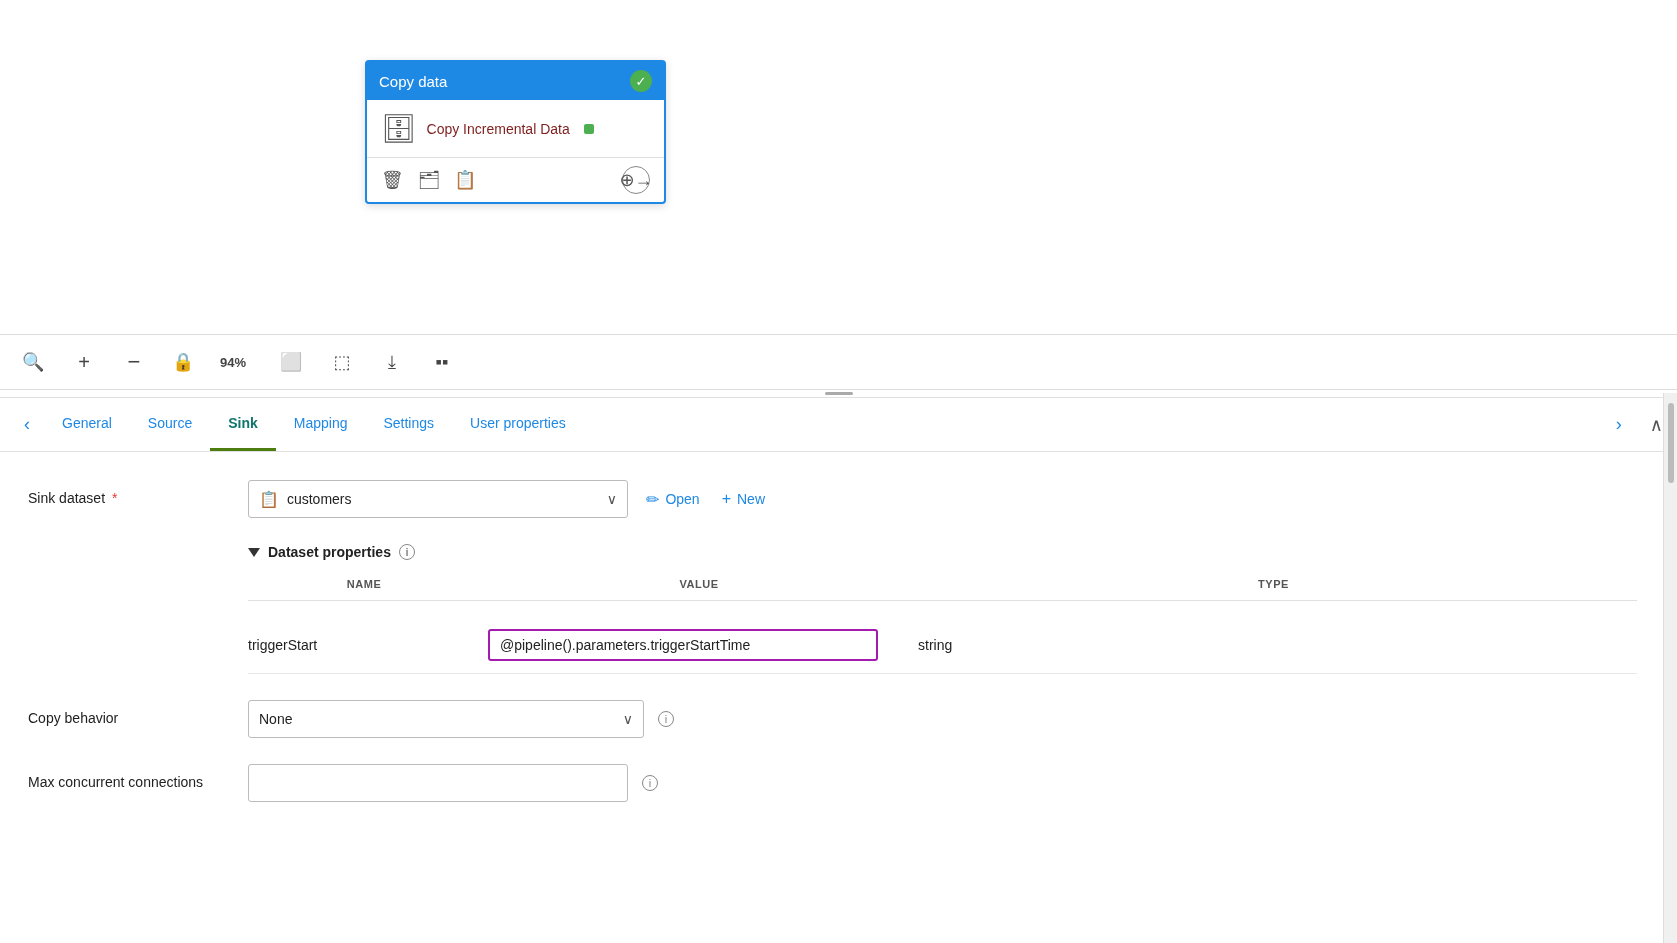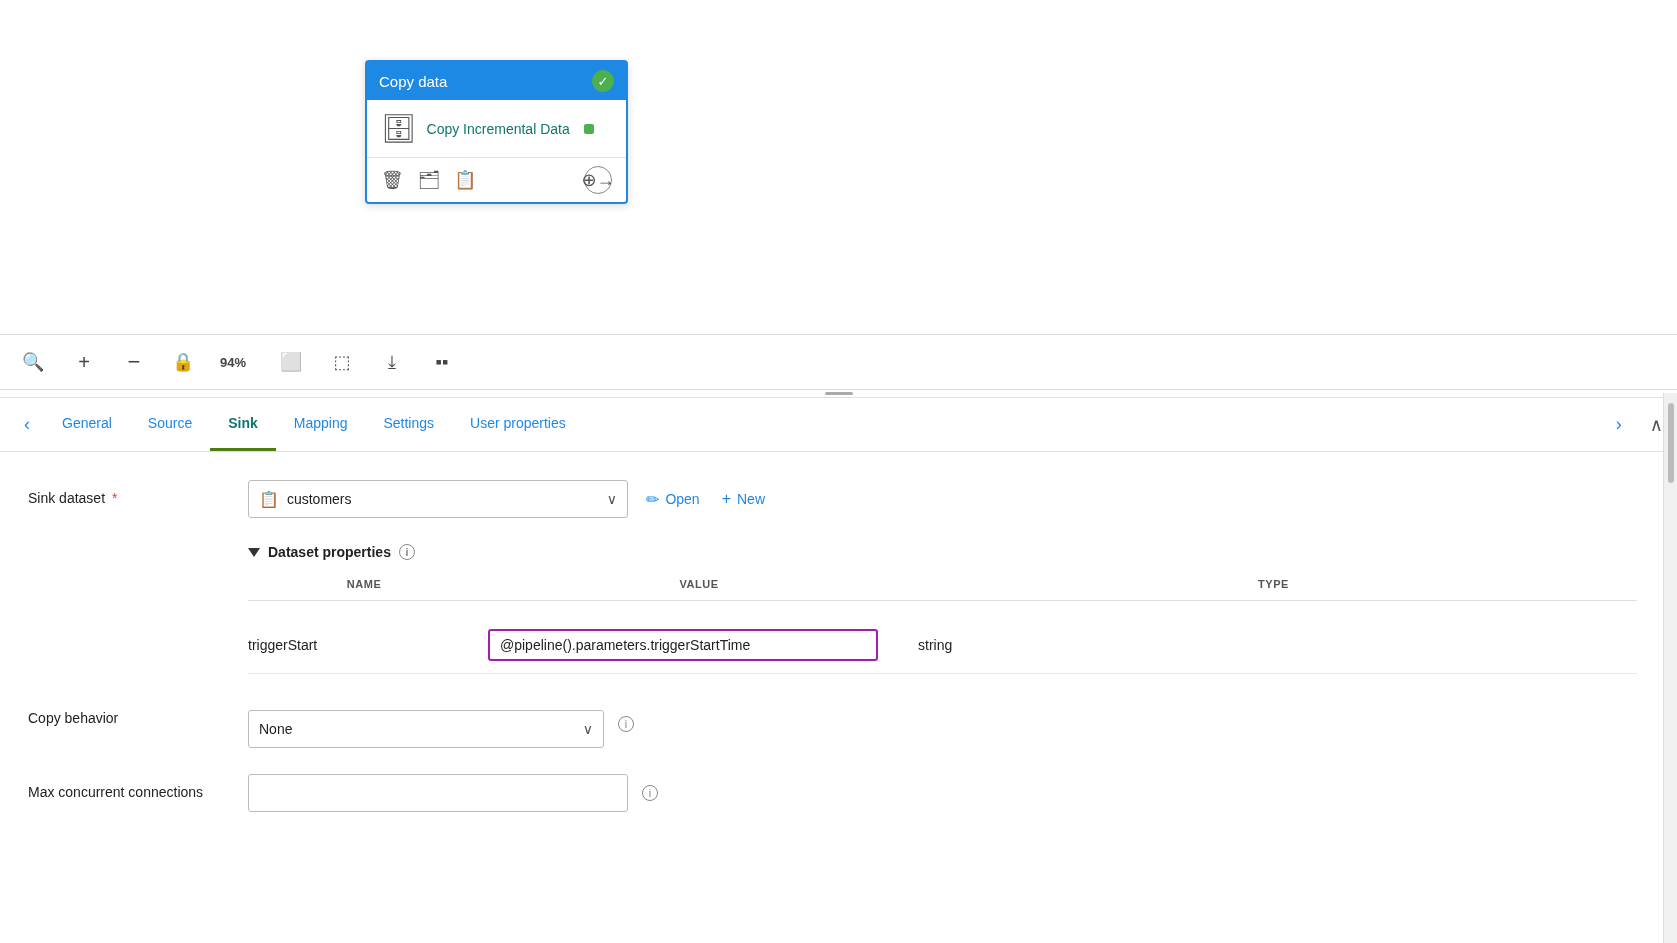--- a/index.html
+++ b/index.html
@@ -19,21 +19,21 @@
       height: 335px;
       border-bottom: 1px solid #ddd;
       overflow: hidden;
     }
 
     
     .copy-node {
       position: absolute;
       left: 365px;
       top: 60px;
-      width: 263px;
+      width: 301px;
       border: 2px solid #1e88e5;
       border-radius: 4px;
       background: #fff;
       box-shadow: 0 2px 8px rgba(0,0,0,0.15);
     }
     .copy-node-header {
       background: #1e88e5;
       color: #fff;
       padding: 8px 12px;
       display: flex;
@@ -59,21 +59,21 @@
       align-items: center;
       gap: 10px;
       border-bottom: 1px solid #e0e0e0;
     }
     .copy-node-body .db-icon {
       font-size: 28px;
       color: #555;
     }
     .copy-node-body .node-label {
       font-size: 14px;
-      color: #0f766e;
+      color: #7f1d1d;
       font-weight: 500;
       text-align: center;
     }
     .node-status-dot {
       width: 10px;
       height: 10px;
       background: #4caf50;
       border-radius: 2px;
       margin-left: 4px;
       display: inline-block;
@@ -325,22 +325,21 @@
       outline: none;
       background: #fff;
     }
     .type-text {
       color: #222;
       font-size: 14px;
     }
 
     
     .copy-behavior-dropdown {
-      width: 356px;
-      margin-top: 10px;
+      width: 396px;
     }
 
     
     .right-scrollbar {
       position: absolute;
       right: 0;
       top: 393px;
       bottom: 0;
       width: 14px;
       background: #f0f0f0;

